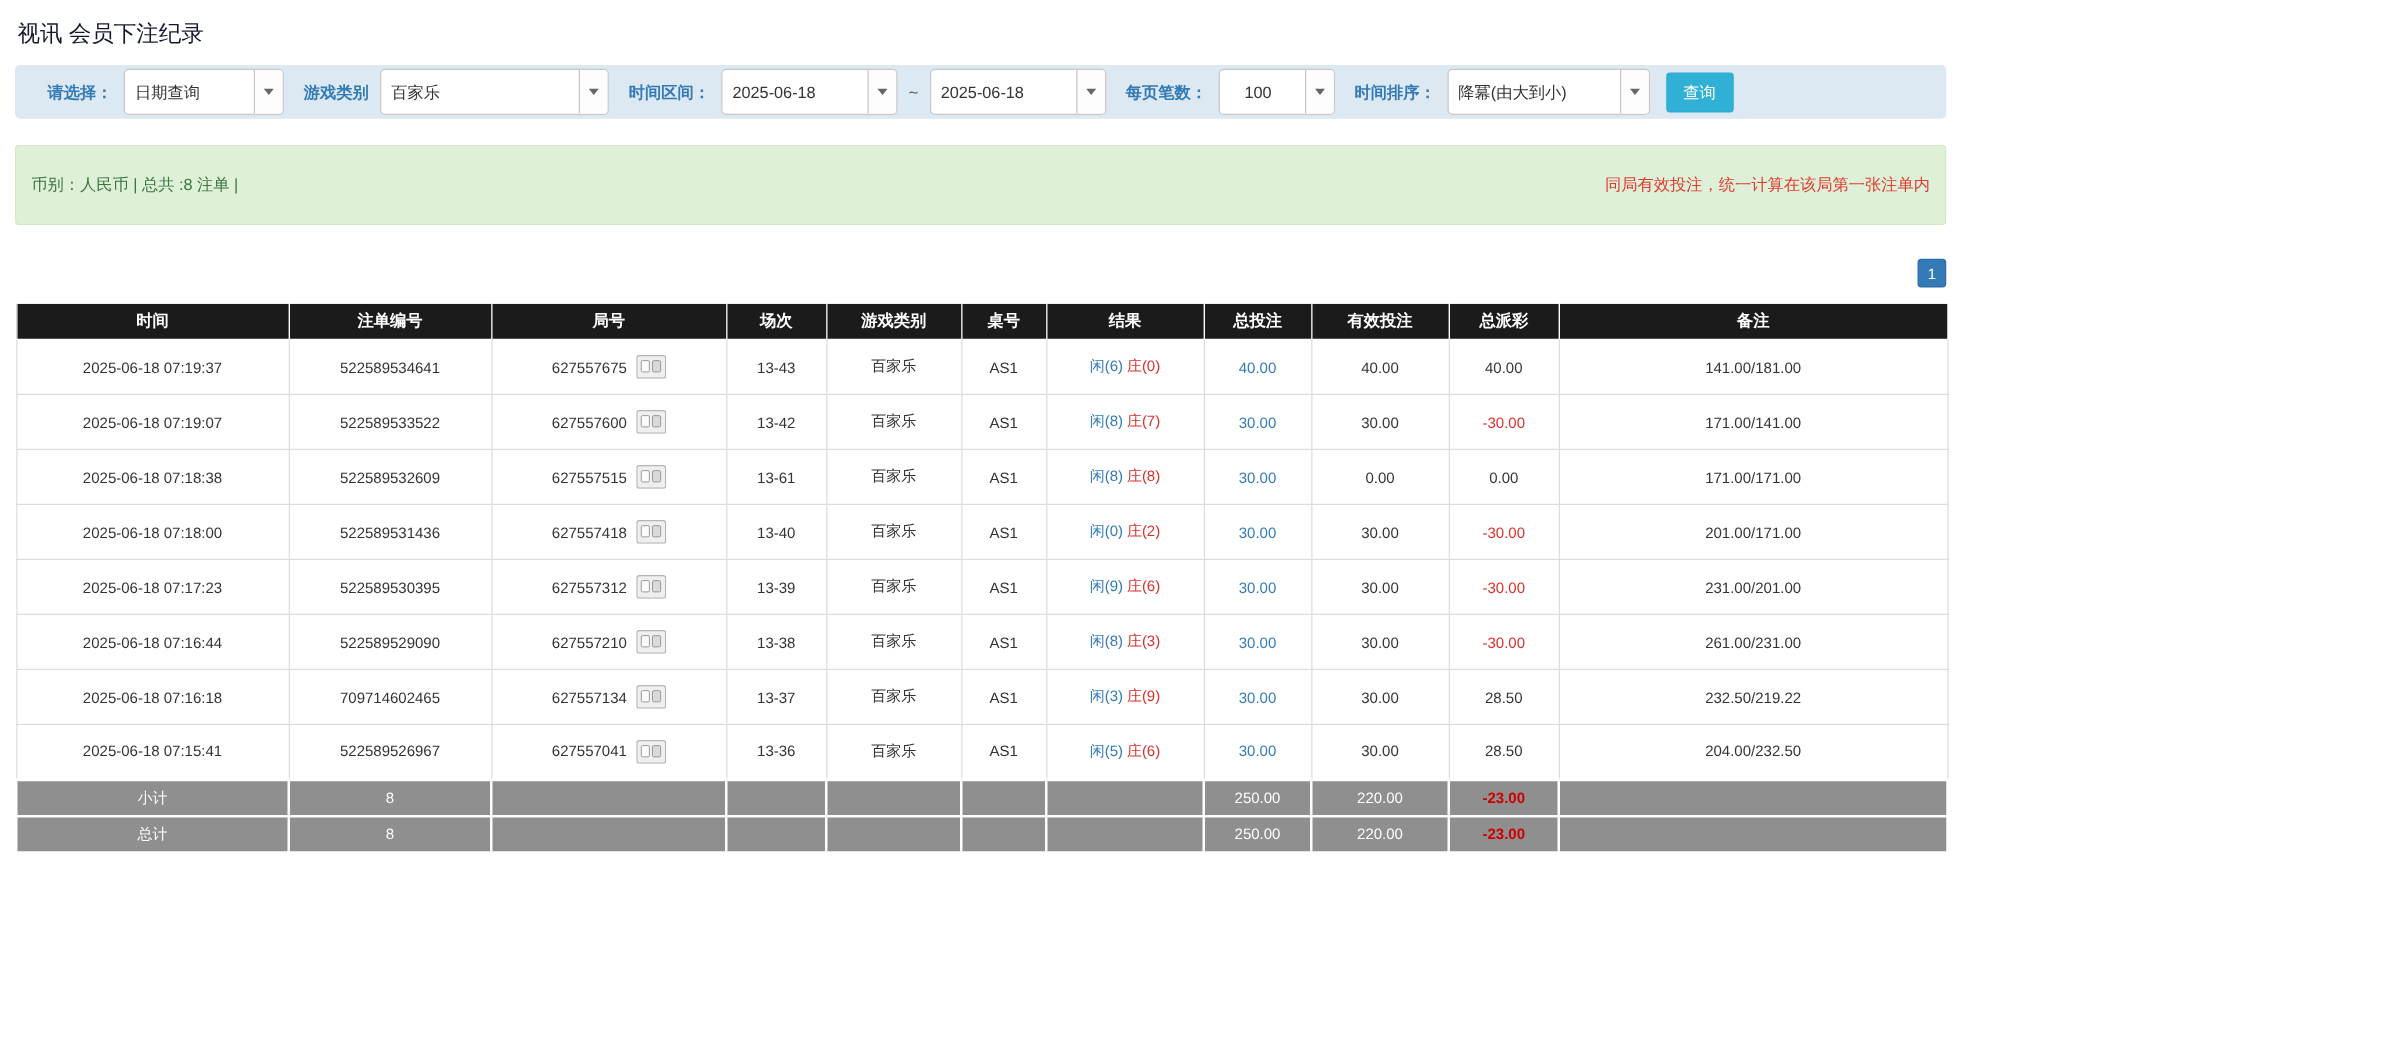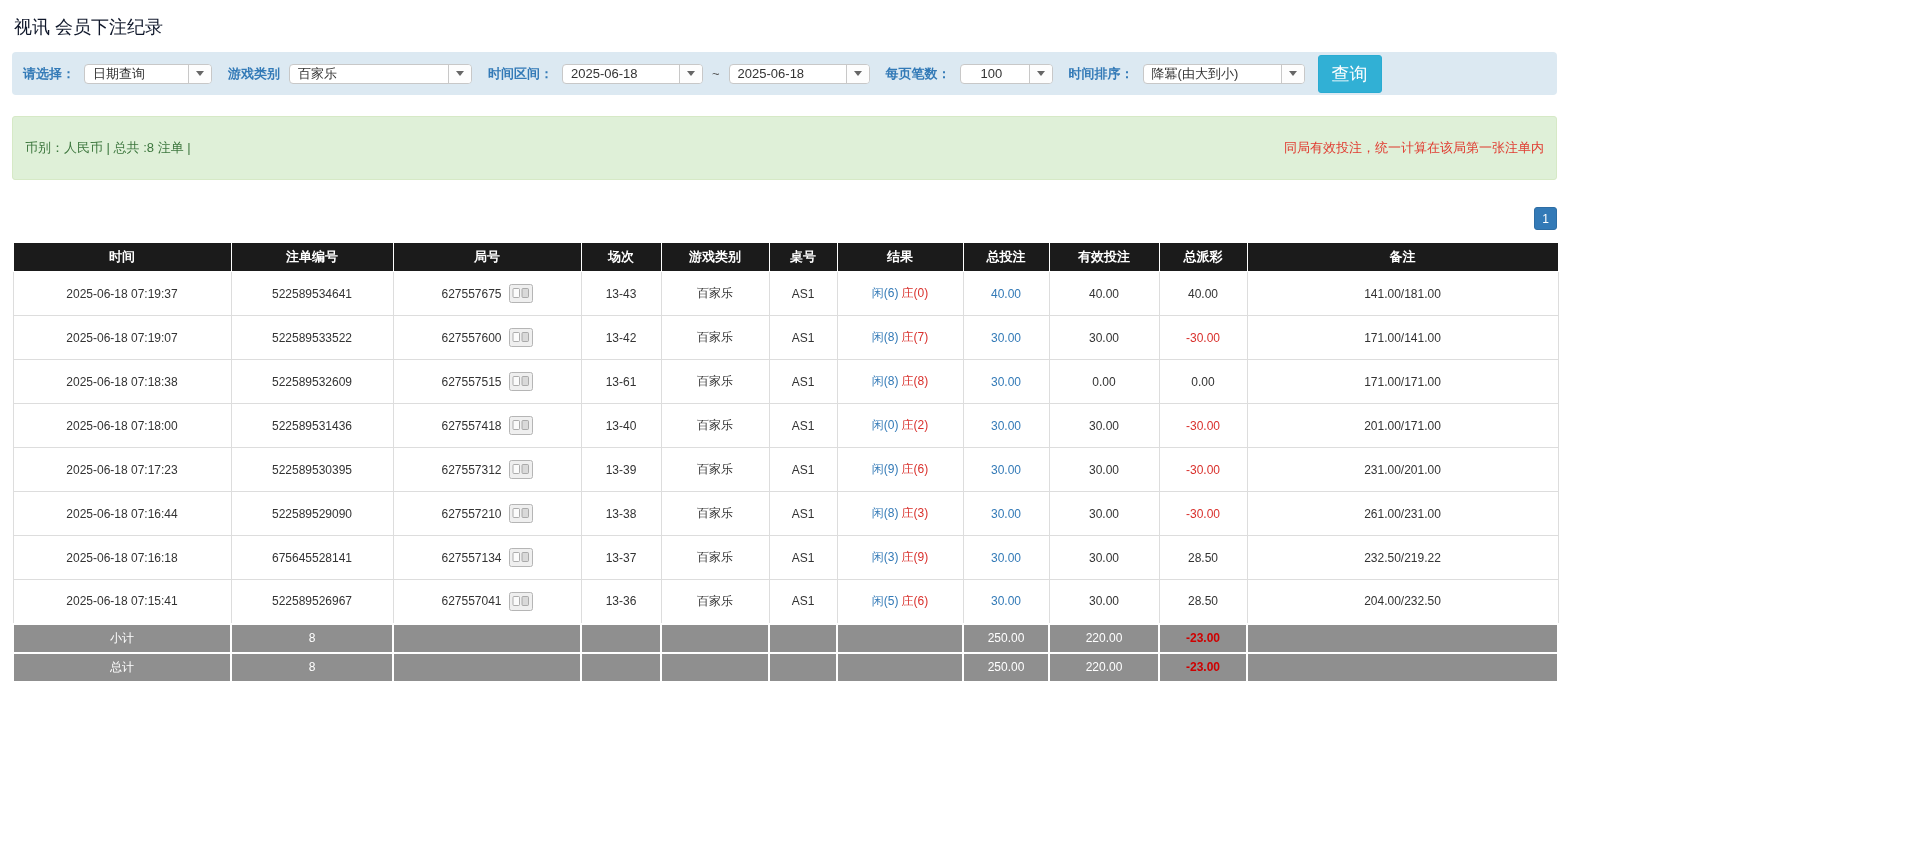--- a/index.html
+++ b/index.html
@@ -12,38 +12,38 @@
   .container { width: 1545px; margin-left: 12px; }
 
   .page-title { font-size: 18px; color: #0f172a; padding: 15px 0 13px 2px; font-weight: 500; }
 
   
   .filter-bar {
     background: #dce9f2; border-radius: 4px; height: 43px;
     display: flex; align-items: center; gap: 9px; padding: 0 10px;
   }
   .filter-label { color: #337ab7; font-weight: bold; font-size: 13px; white-space: nowrap; margin-left: 7px; }
-  .filter-label.first { margin-left: 1px; }
+  .filter-label.first { margin-left: 16px; }
   .combo {
     display: inline-flex; align-items: stretch; background: #fff;
-    border: 1px solid #c8c8c8; border-radius: 4px; height: 20px; overflow: hidden;
+    border: 1px solid #c8c8c8; border-radius: 4px; height: 37px; overflow: hidden;
   }
   .combo input {
     border: none; outline: none; padding: 0 8px; font-size: 13px; color: #333;
     font-family: inherit; background: transparent;
   }
   .caret-btn {
     width: 23px; border-left: 1px solid #c8c8c8; background: #fdfdfd;
     display: flex; align-items: center; justify-content: center; cursor: pointer;
   }
   .caret { width: 0; height: 0; border-left: 4px solid transparent; border-right: 4px solid transparent; border-top: 5px solid #666; }
   .tilde { color: #555; font-size: 13px; }
   .search-btn {
     background: #31b0d5; color: #fff; border: 1px solid #2aabd2; border-radius: 3px;
-    font-size: 18px; padding: 6px 13px; cursor: pointer; font-family: inherit; margin-left: 4px;
+    font-size: 13px; padding: 6px 13px; cursor: pointer; font-family: inherit; margin-left: 4px;
   }
 
   
   .summary-bar {
     margin-top: 21px; background: #dff0d8; border: 1px solid #d6e9c6; border-radius: 3px;
     padding: 22px 12px; display: flex; justify-content: space-between; align-items: center; font-size: 13px;
   }
   .summary-left { color: #3c763d; }
   .summary-right { color: #e03b30; }
 
@@ -311,21 +311,21 @@
         <td>百家乐</td>
         <td>AS1</td>
         <td><span class="result-player">闲(8)</span><span class="result-banker">庄(3)</span></td>
         <td class="blue">30.00</td>
         <td>30.00</td>
         <td class="neg">-30.00</td>
         <td>261.00/231.00</td>
       </tr>
       <tr>
         <td>2025-06-18 07:16:18</td>
-        <td>675645528141</td>
+        <td>709714602465</td>
         <td>
             <div class="round-cell">
               <span>627557134</span>
               <span class="result-icon">
                 <svg width="24" height="19" viewBox="0 0 24 19">
                   <rect x="0.5" y="0.5" width="23" height="18" rx="2" fill="#efefef" stroke="#b5b5b5"></rect>
                   <rect x="4" y="4.5" width="6.5" height="9" rx="1" fill="#fbfbfb" stroke="#9a9a9a" stroke-width="0.8"></rect>
                   <rect x="13" y="4.5" width="6.5" height="9" rx="1" fill="#d9d9d9" stroke="#9a9a9a" stroke-width="0.8"></rect>
                 </svg>
               </span>

